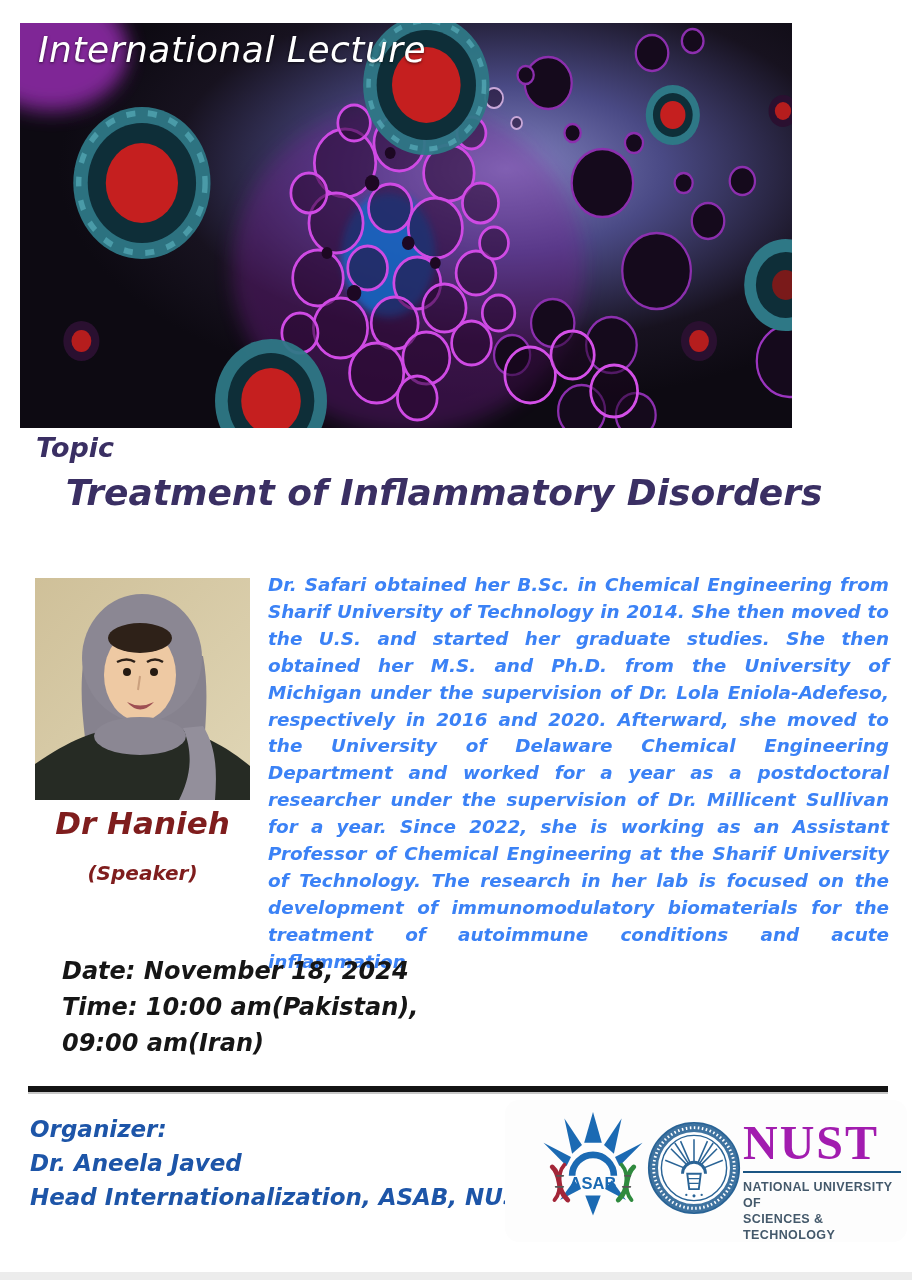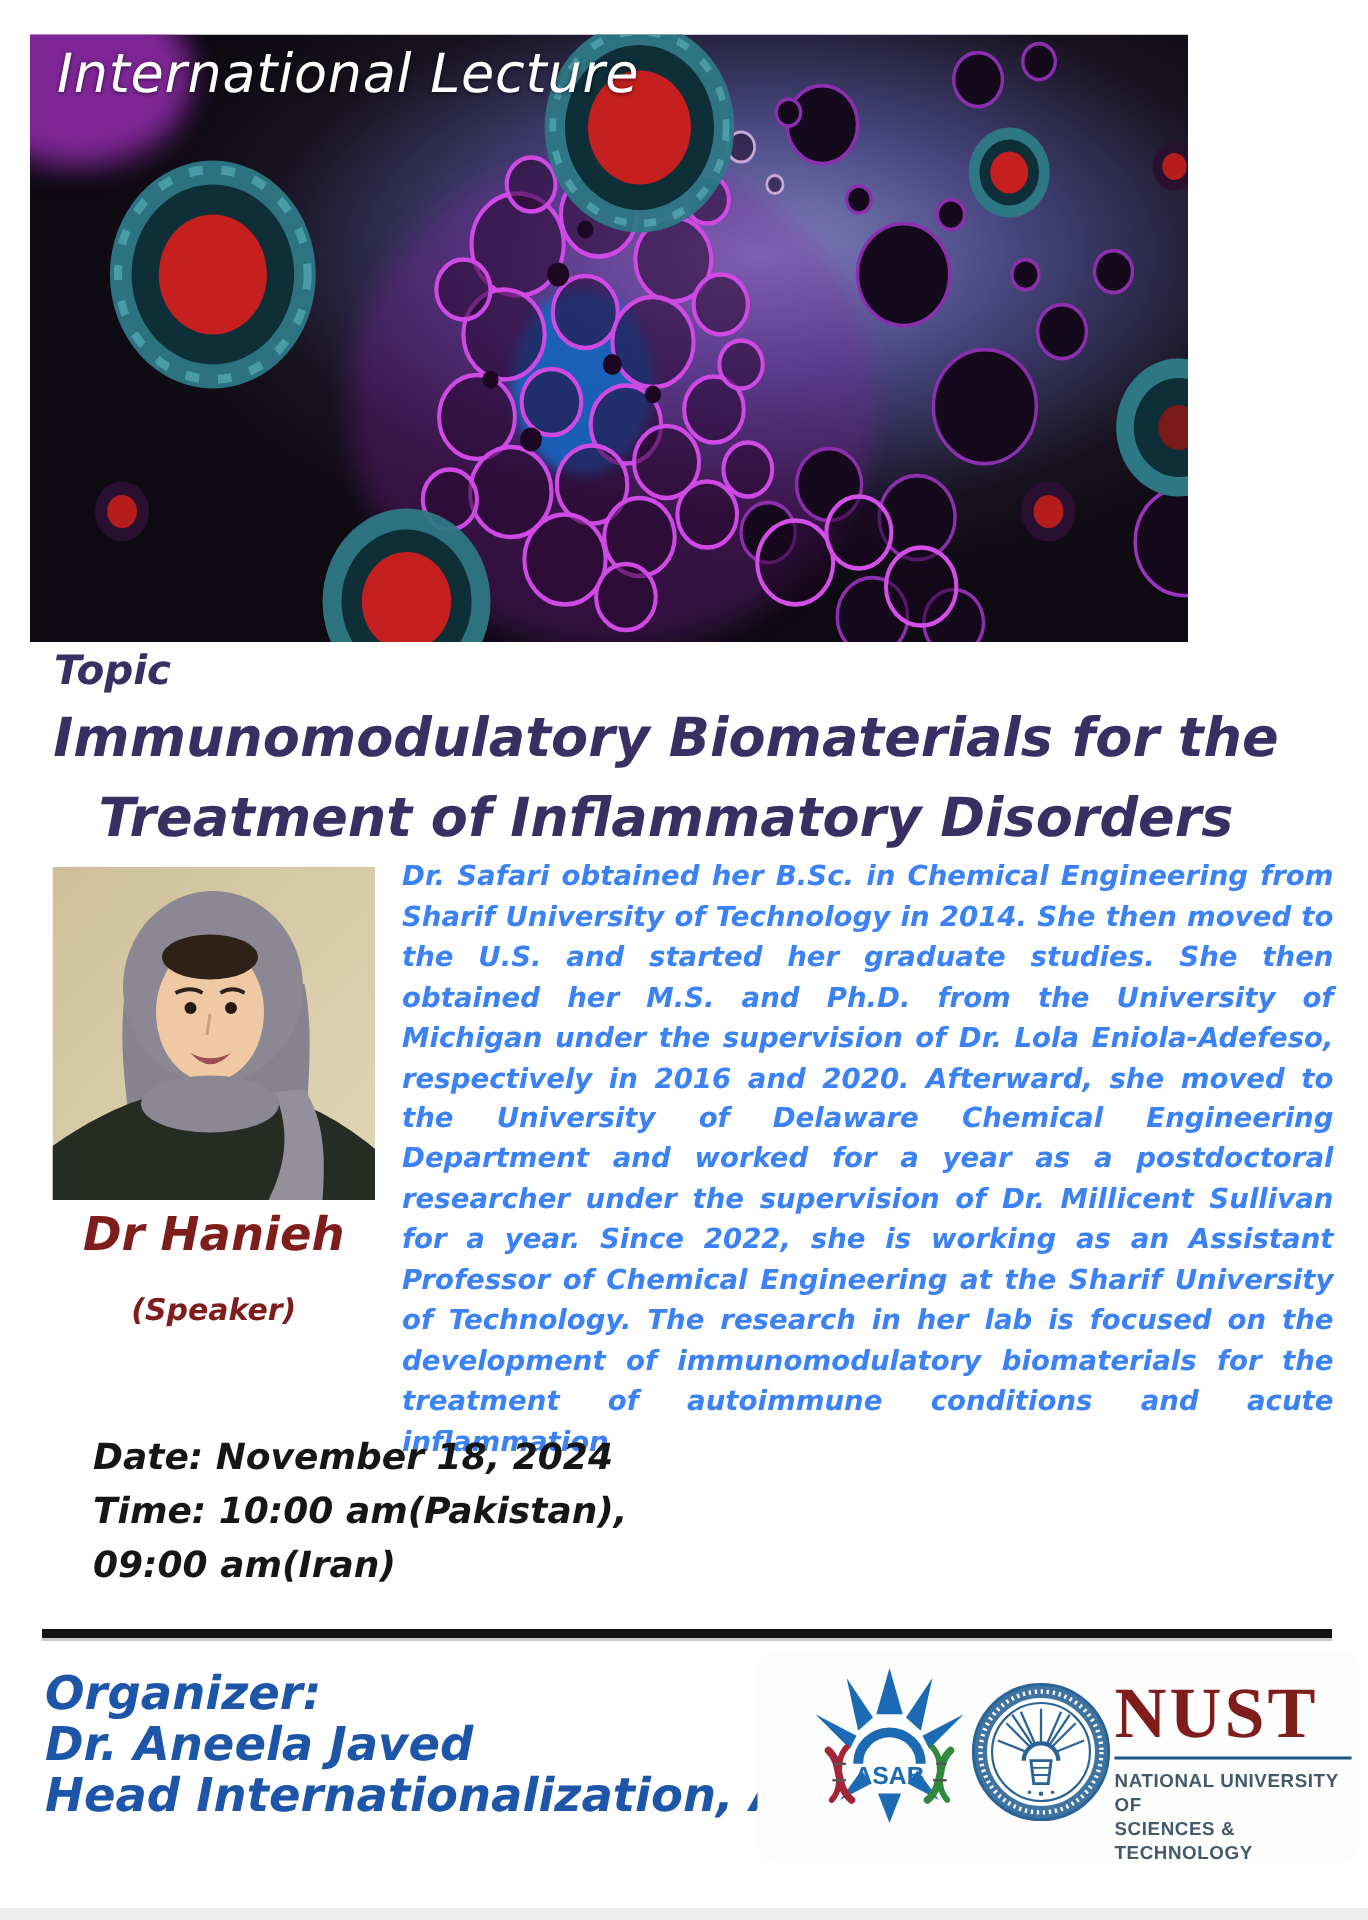--- a/index.html
+++ b/index.html
@@ -48,31 +48,31 @@
   }
   
   .divider {
     position:absolute; left:28px; top:1086px; width:860px; height:6px;
     background:#141414; box-shadow:0 2px 0 #c8c8c8;
   }
   
   .organizer {
     position:absolute; left:30px; top:1112px;
     color:#1d55a8; font-weight:bold; font-style:italic;
-    font-size:31px; line-height:34px;
+    font-size:23px; line-height:34px;
   }
   .logo-card {
     position:absolute; left:505px; top:1100px; width:402px; height:142px;
     background:#fdfdfd; border-radius:14px;
   }
   .asab-logo { position:absolute; left:33px; top:12px; width:110px; height:114px; }
   .nust-seal { position:absolute; left:141px; top:20px; width:96px; height:96px; }
   .nust-text { position:absolute; left:238px; top:18px; width:160px; }
   .nust-wordmark {
-    font-family:"Liberation Serif", serif; color:#7f1d1d;
+    font-family:"Liberation Serif", serif; color:#a21caf;
     font-size:48px; font-weight:600; letter-spacing:2px; line-height:50px;
   }
   .nust-line { height:2px; background:#1b5583; margin:3px 0 6px; width:158px; }
   .nust-sub {
     font-family:"Liberation Sans", sans-serif; color:#44596b;
     font-size:12.5px; font-weight:bold; letter-spacing:0.4px; line-height:16px;
   }
   .bottom-strip {
     position:absolute; left:0; bottom:0; width:100%; height:8px; background:#ececec;
   }
@@ -199,21 +199,20 @@
         <circle cx="752" cy="318" r="11" fill="#b51d1d"></circle>
       <circle cx="845" cy="88" r="16" fill="#2a1030"></circle>
         <circle cx="845" cy="88" r="9" fill="#b51d1d"></circle>
     </g>
   </svg>
   <div class="banner-title">International Lecture</div>
 </div>
 
 <div class="topic-label">Topic</div>
 <div class="lecture-title">
-  <div>Immunomodulatory Biomaterials for the</div>
   <div>Treatment of Inflammatory Disorders</div>
 </div>
 
 <div class="photo">
   <svg viewBox="0 0 215 222" preserveAspectRatio="none">
     <defs>
       <linearGradient id="bgBeige" x1="0" y1="0" x2="1" y2="1">
         <stop offset="0%" stop-color="#cfc099"></stop>
           <stop offset="100%" stop-color="#e0d6b6"></stop>
       </linearGradient>

